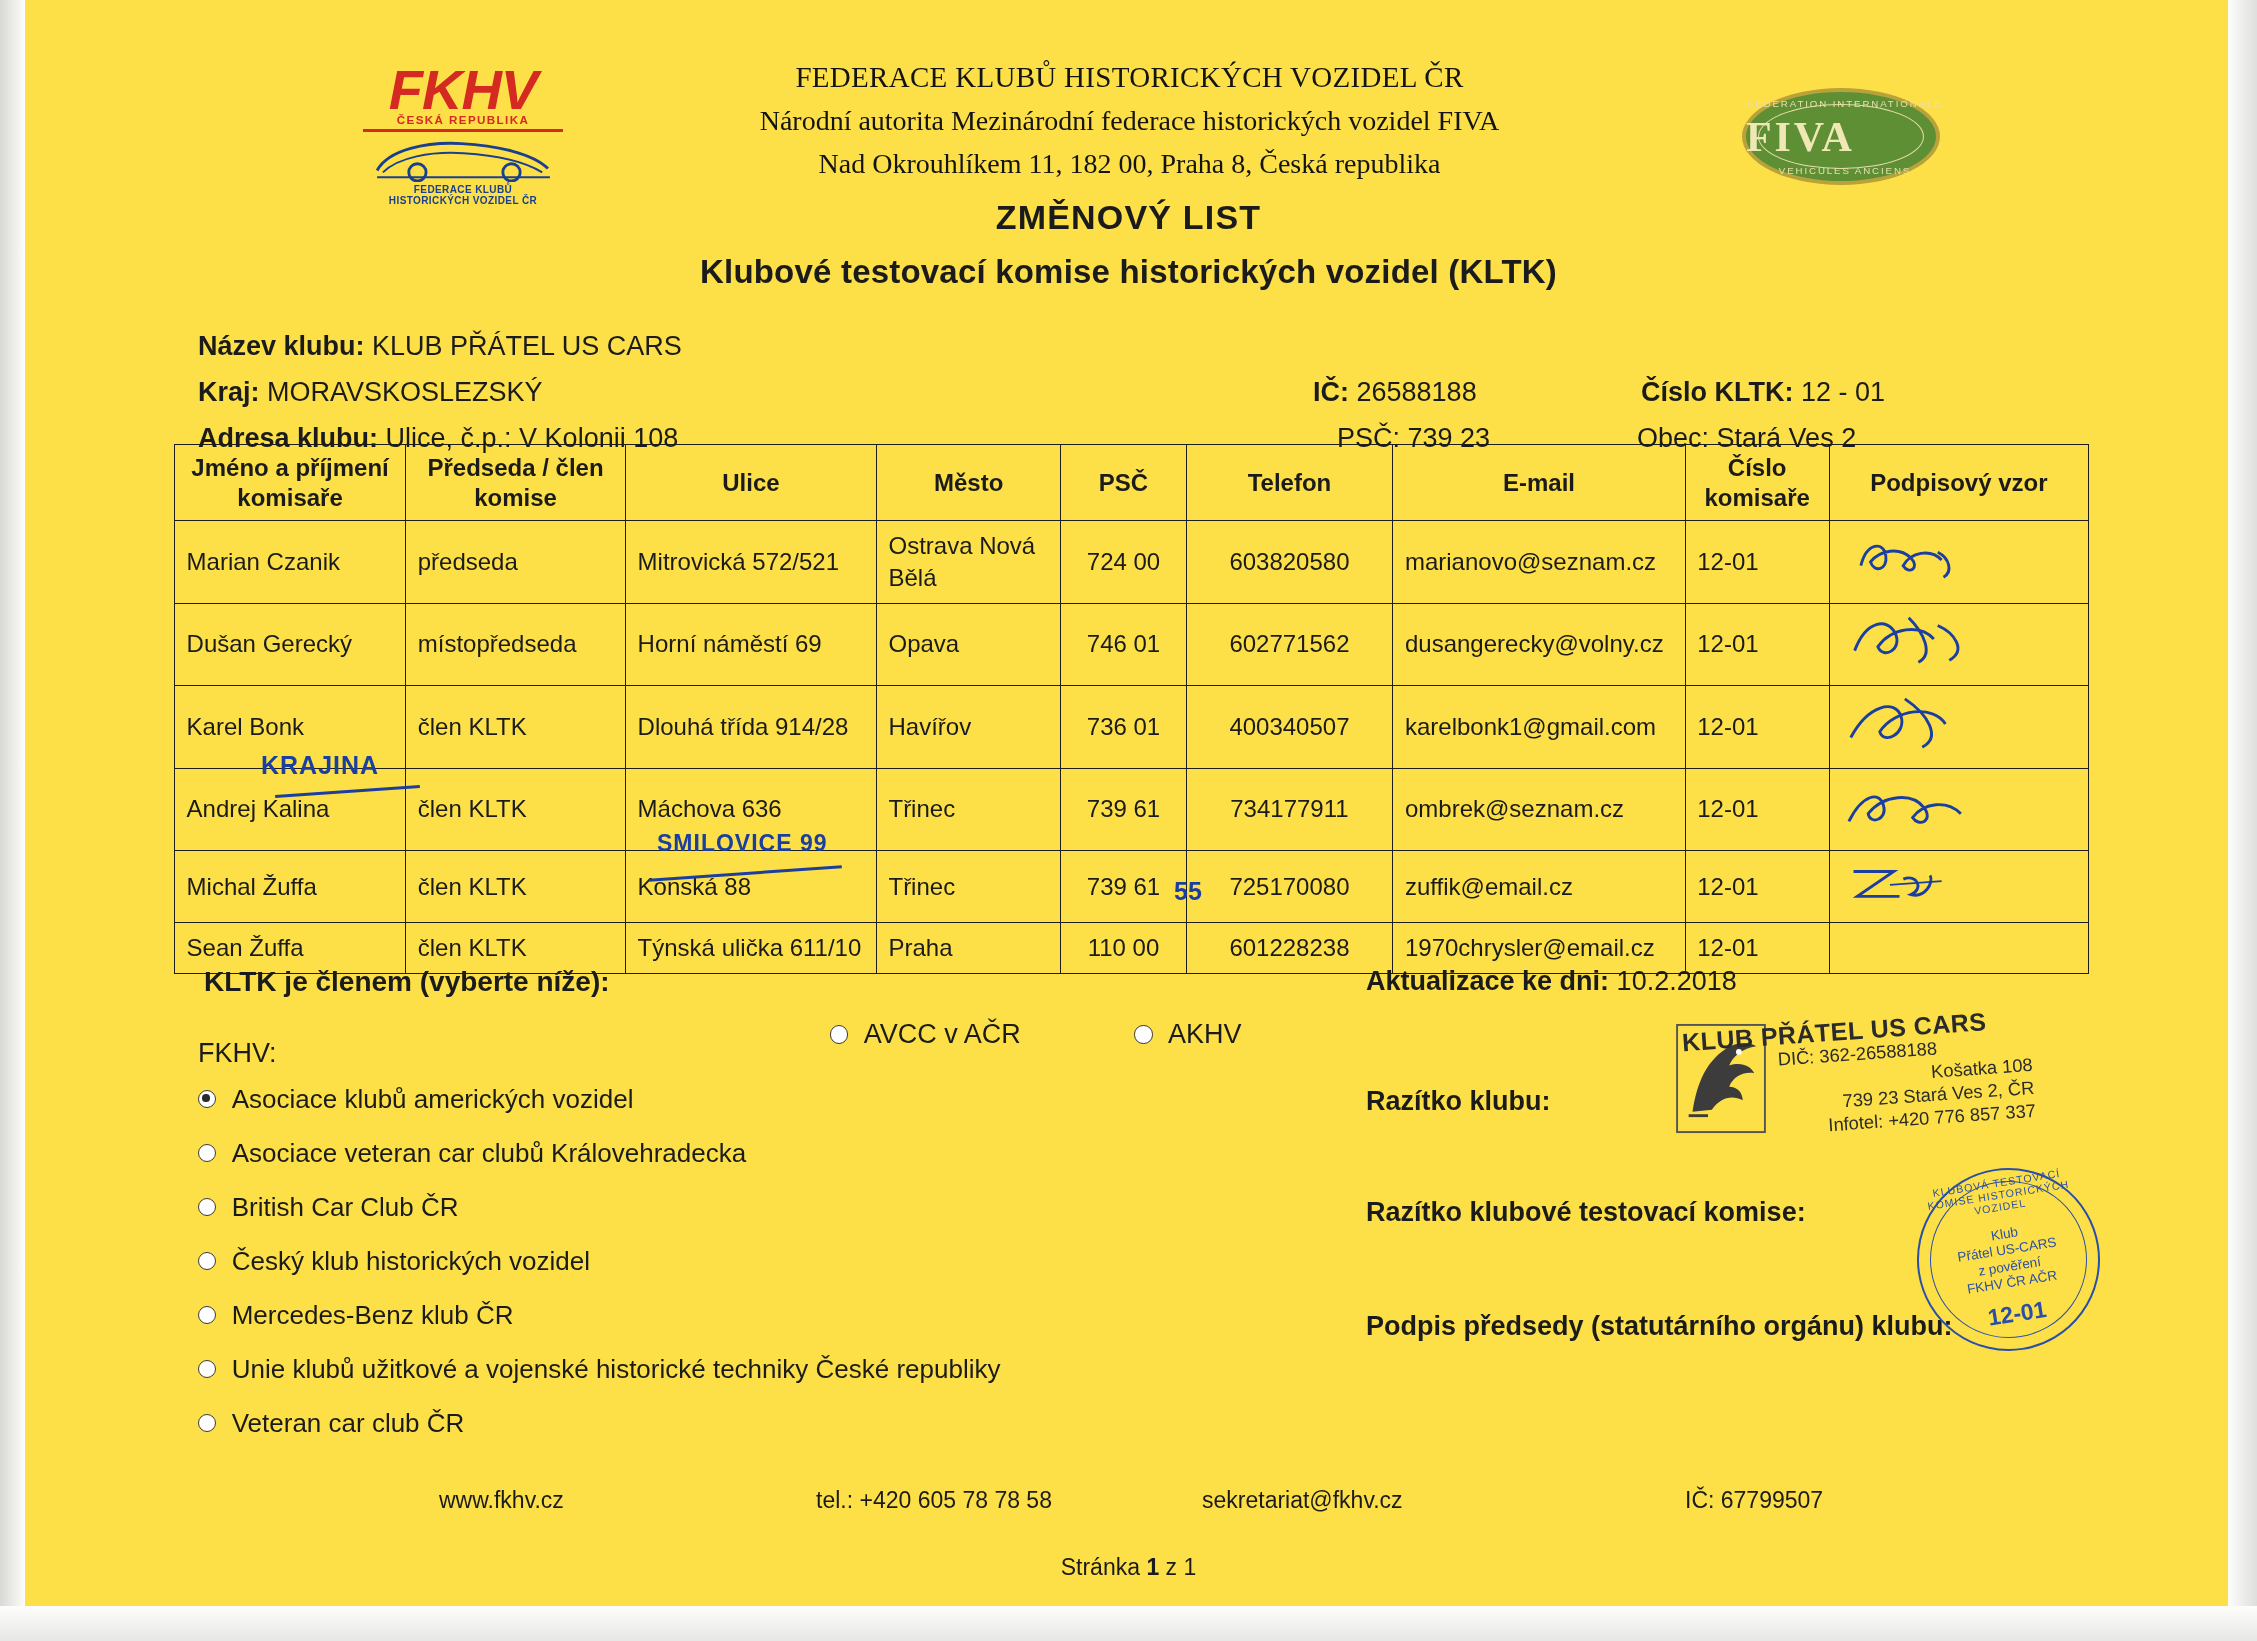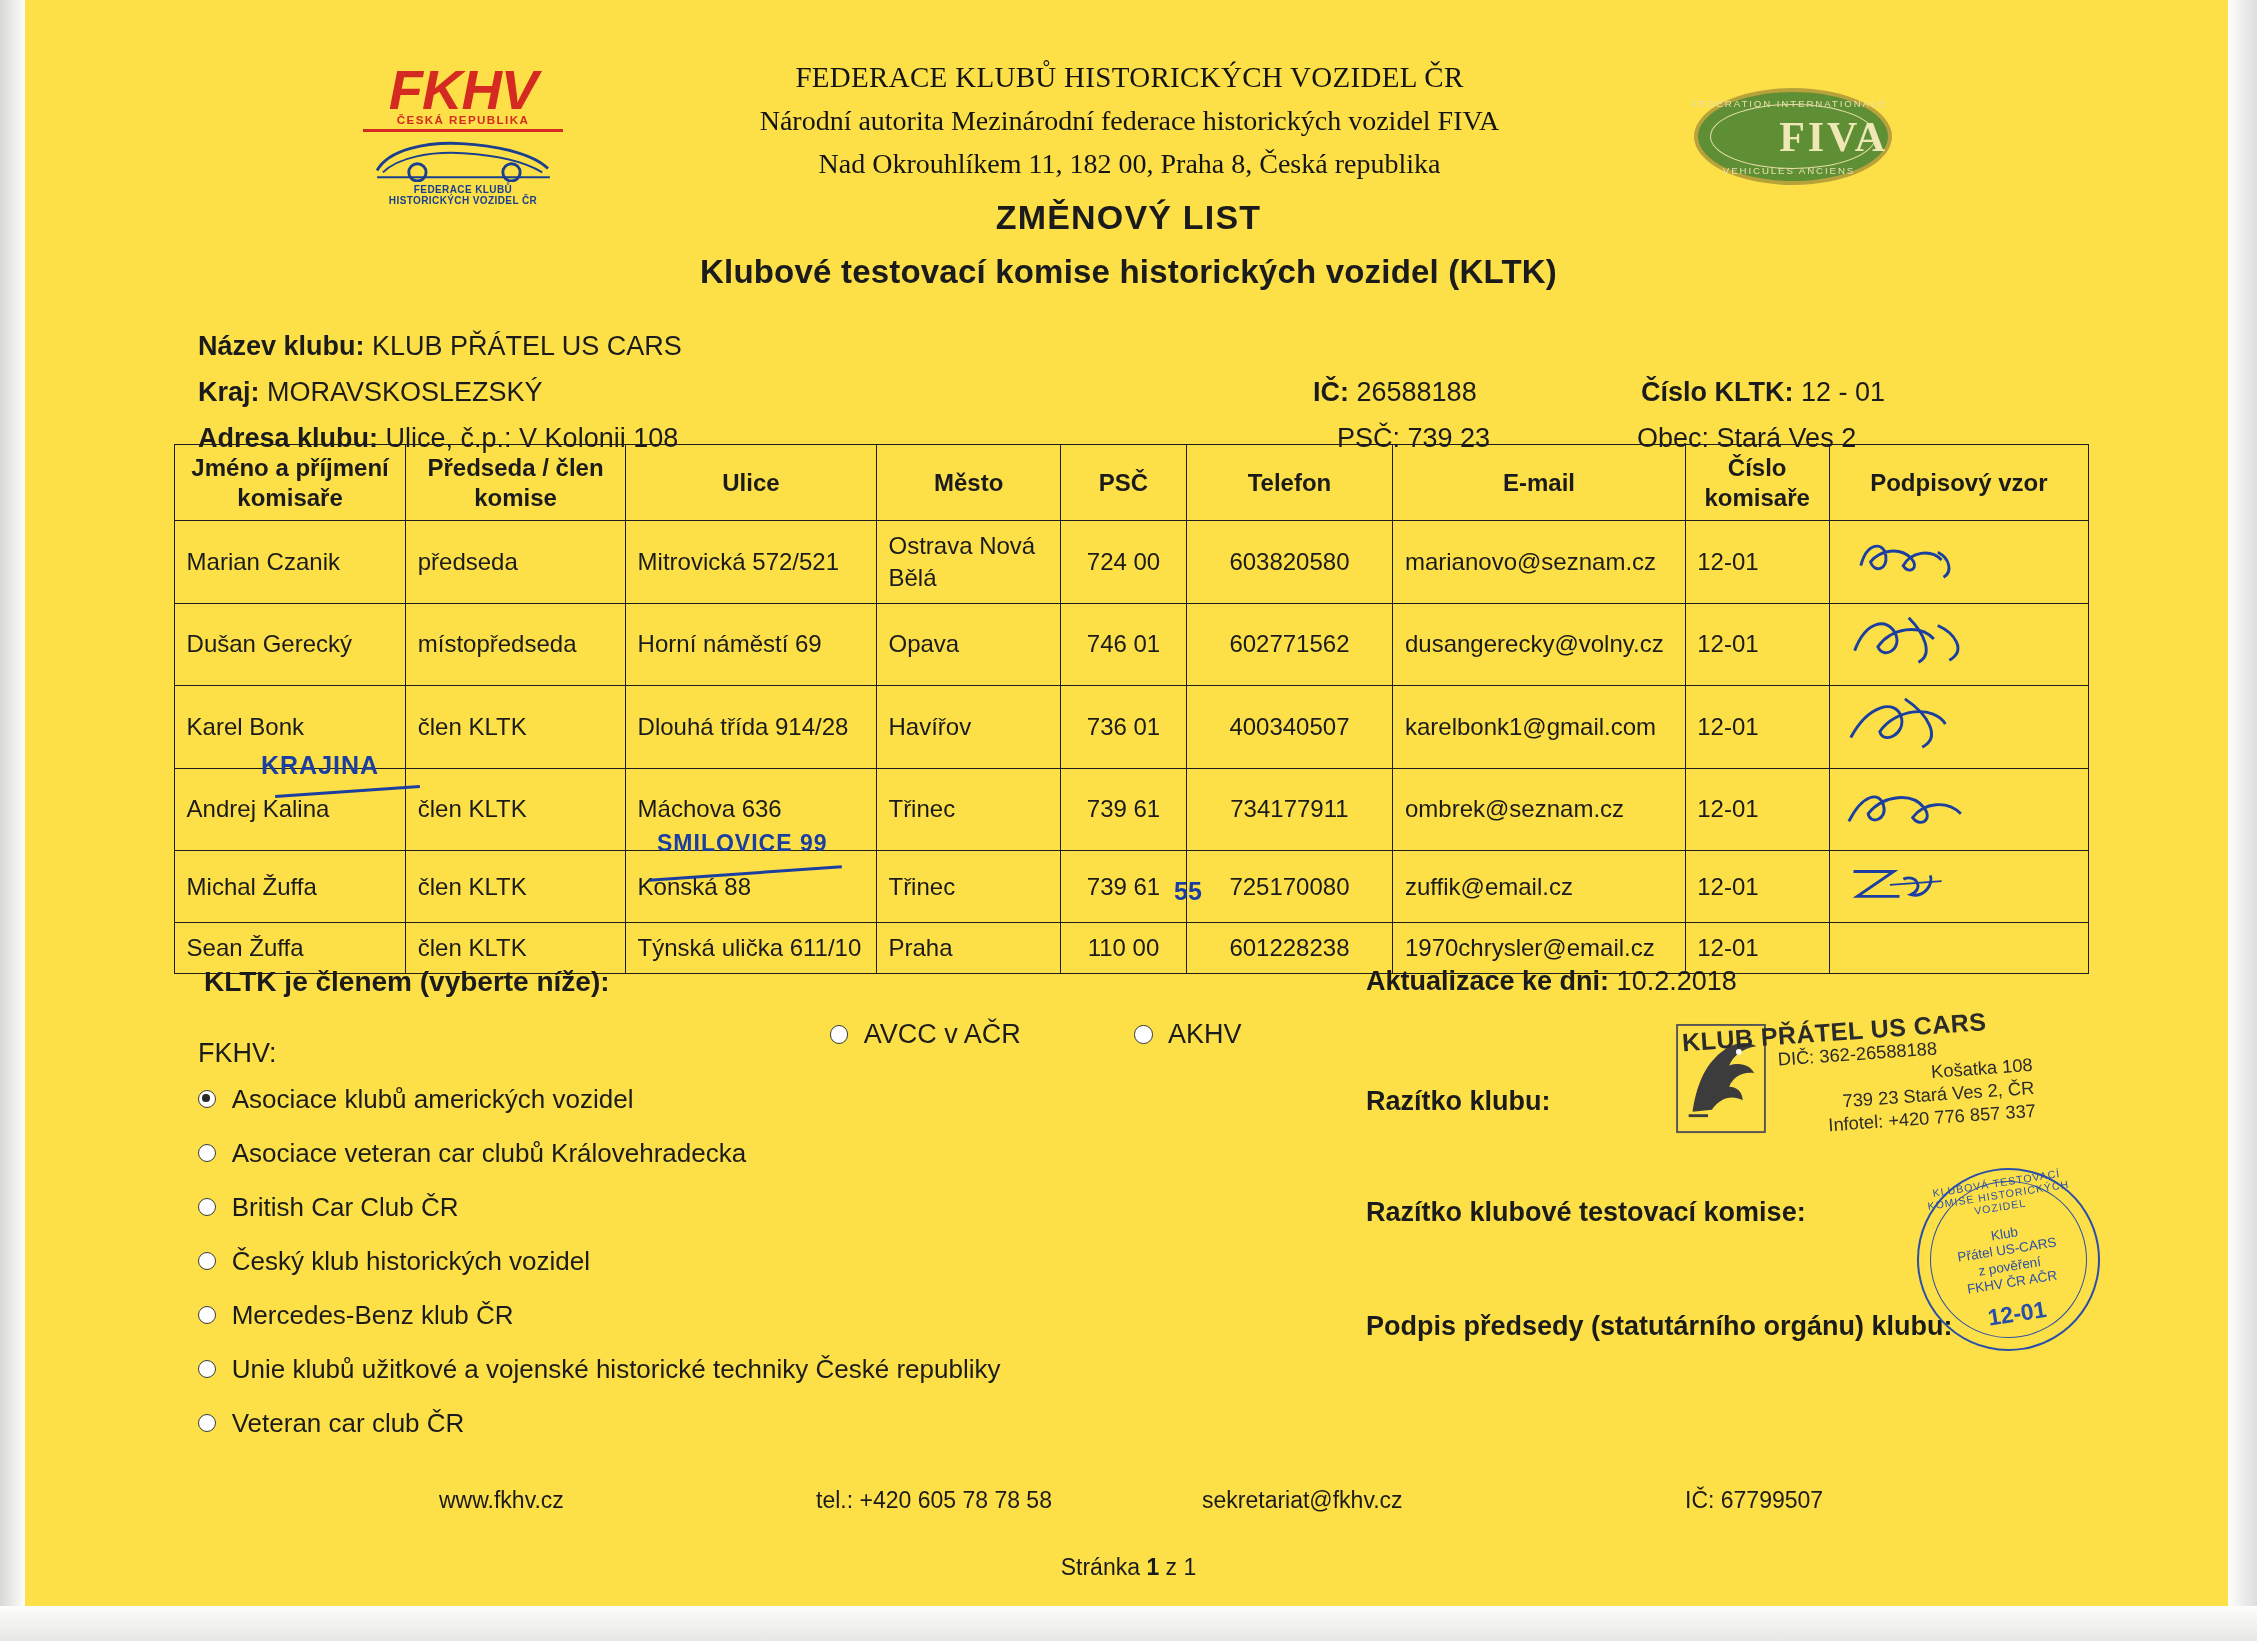--- a/index.html
+++ b/index.html
@@ -31,21 +31,21 @@
   .fkhv-sub1{font-size:11.6px;font-weight:bold;color:#d42a22;text-align:center;letter-spacing:1.4px;margin-top:-3.9px;}
   .fkhv-rule{height:2.9px;background:#d42a22;margin:2.9px 5.8px 0 5.8px;}
   .fkhv-car{position:relative;height:50px;margin-top:1.9px;}
   .fkhv-car svg{position:absolute;left:11.6px;top:0;}
   .fkhv-sub2{font-size:10px;font-weight:bold;color:#1a3f8f;text-align:center;line-height:11.6px;letter-spacing:0.4px;}
 
   .logo-fiva{position:absolute;left:1694px;top:46px;width:198px;height:101px;}
   .fiva-oval{
     width:198px;height:97px;border-radius:50%/50%;
     background:#5f8f35;border:4.8px solid #b8a23a;box-sizing:border-box;
-    display:flex;align-items:center;justify-content:flex-end;position:relative;
+    display:flex;align-items:center;justify-content:flex-start;position:relative;margin-left:48px;
   }
   .fiva-inner{
     position:absolute;left:11.6px;top:11.6px;right:11.6px;bottom:11.6px;border:1.9px solid #e6dca8;border-radius:50%;
   }
   .fiva-text{
     font-family:"Liberation Serif",serif;font-weight:bold;font-size:42px;color:#efe7b4;letter-spacing:2.9px;
     position:relative;z-index:2;
   }
   .fiva-arc-top,.fiva-arc-bot{
     position:absolute;width:198px;text-align:center;font-size:9.7px;color:#e8e0ab;letter-spacing:1.9px;

